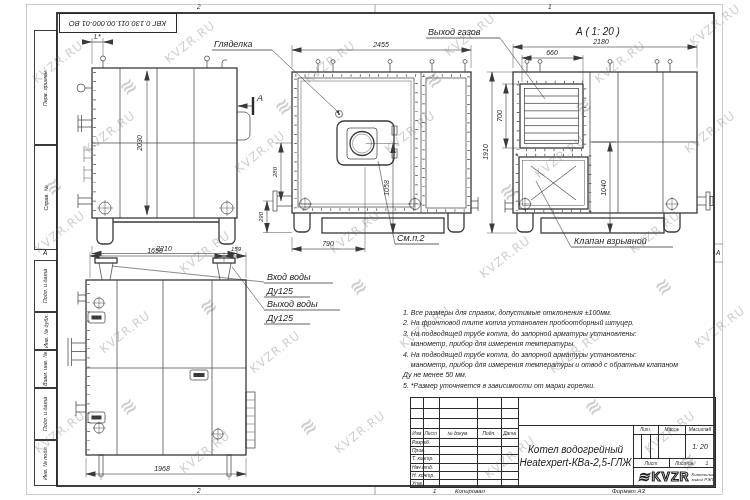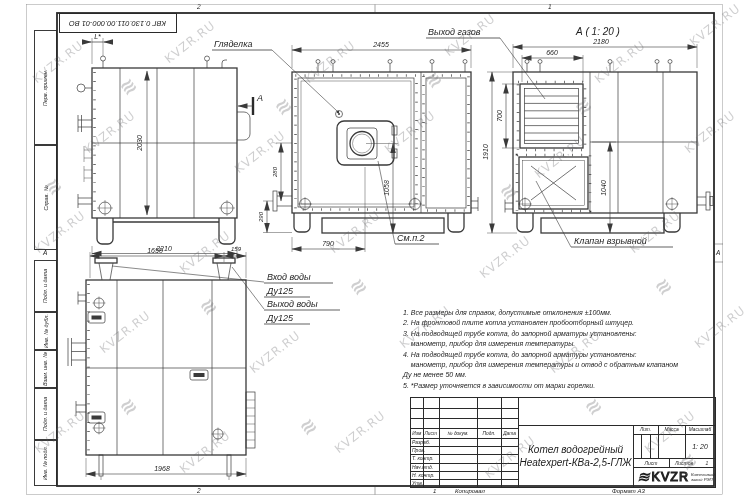--- a/index.html
+++ b/index.html
@@ -43,21 +43,21 @@
   .vl,.hl{position:absolute;background:#2a2a2a}
   .vl{width:1px}.hl{height:1px}
   .tbtxt{position:absolute;font-style:italic;color:#1d1d1d;display:flex;align-items:center;justify-content:center;text-align:center}
   .tbleft{justify-content:flex-start;text-align:left}
   #tb-doc{font-size:10.5px;letter-spacing:.5px}
   #tb-name{flex-direction:column;font-size:10px;line-height:13px}
   .tb-small{font-size:4.8px}
   .tb-sign{font-size:5px}
   #tb-logo{display:flex;align-items:center;justify-content:flex-start;gap:2px;padding-left:4px;box-sizing:border-box}
   #tb-logo .wave{font-size:15px;font-weight:700;line-height:10px}
-  #tb-logo .kv{font-size:12.5px;font-weight:400;letter-spacing:1px;font-style:normal;
+  #tb-logo .kv{font-size:12.5px;font-weight:700;letter-spacing:1px;font-style:normal;
                color:#fff;text-shadow:0 0 0 #222;-webkit-text-stroke:1.1px #222}
   #tb-logo .ctext{font-size:4.4px;font-style:italic;line-height:5.5px;text-align:left}
 </style>
 </head>
 <body>
 
 <div id="sheet">
 
   <svg width="750" height="500" viewBox="0 0 750 500" style="position:absolute;left:0;top:0;z-index:1">
     <defs>

